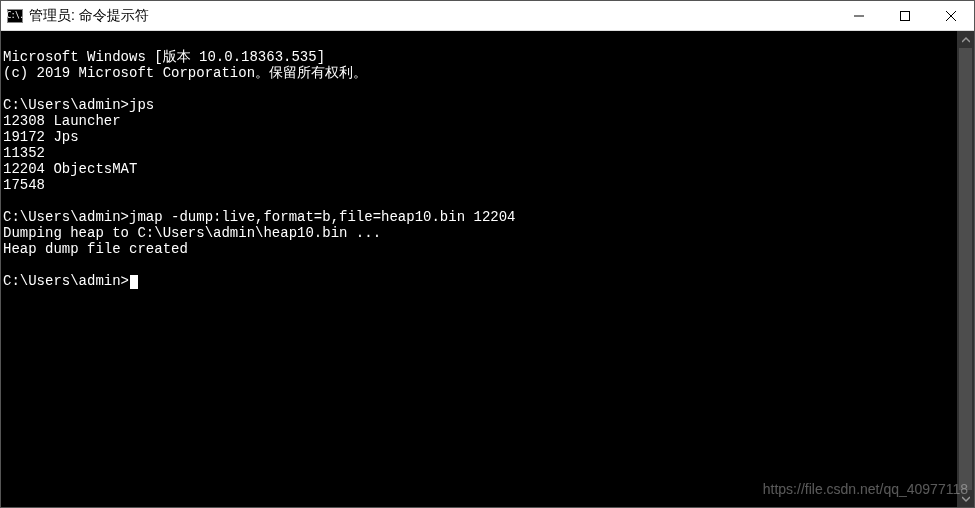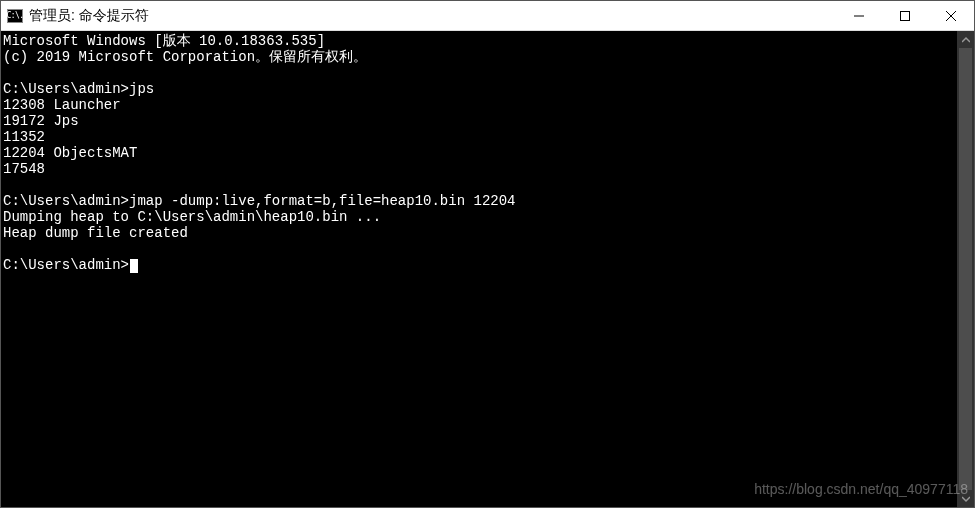--- a/index.html
+++ b/index.html
@@ -6,21 +6,21 @@
     html, body { width: 975px; height: 508px; overflow: hidden; font-family: 'Segoe UI', Tahoma, sans-serif; background: #fff; }
     .window { width: 975px; height: 508px; display: flex; flex-direction: column; border: 1px solid #555; position: relative; }
     .titlebar { height: 30px; background: #ffffff; display: flex; align-items: center; justify-content: space-between; border-bottom: 1px solid #ddd; }
     .title-left { display: flex; align-items: center; gap: 6px; padding-left: 6px; }
     .cmd-ico { width: 16px; height: 14px; background: #000; display: inline-flex; align-items: center; justify-content: center; color: #fff; font-size: 8px; font-family: monospace; letter-spacing: -0.5px; border: 1px solid #888; }
     .title-text { font-size: 14px; color: #000; }
     .controls { display: flex; height: 100%; }
     .ctrl { width: 46px; height: 100%; display: flex; align-items: center; justify-content: center; cursor: pointer; }
     .ctrl svg { width: 10px; height: 10px; }
     .terminal-wrap { flex: 1; display: flex; background: #000; }
-    .terminal { flex: 1; background: #000; color: #ffffff; font-family: 'NSimSun','SimSun','Consolas','Courier New',monospace; font-size: 14px; line-height: 16px; padding: 2px 0 0 2px; white-space: pre; letter-spacing: 0px; }
+    .terminal { flex: 1; background: #000; color: #ffffff; font-family: 'NSimSun','SimSun','Consolas','Courier New',monospace; font-size: 14px; line-height: 16px; padding: 18px 0 0 2px; white-space: pre; letter-spacing: 0px; }
     .scrollbar { width: 17px; background: #323232; display: flex; flex-direction: column; }
     .sb-btn { height: 17px; background: #323232; display: flex; align-items: center; justify-content: center; cursor: pointer; }
     .sb-btn svg { width: 8px; height: 8px; }
     .sb-track { flex: 1; background: #323232; position: relative; }
     .sb-thumb { position: absolute; top: 0; left: 2px; right: 2px; height: 100%; background: #4d4d4d; }
     .watermark { position: absolute; bottom: 10px; right: 6px; color: rgba(255,255,255,0.35); font-size: 14px; font-family: Arial, sans-serif; pointer-events: none; }
     .cursor { display: inline-block; width: 8px; height: 14px; background: #fff; vertical-align: text-bottom; margin-left: 1px; animation: blink 1s step-start infinite; }
     @keyframes blink { 50% { opacity: 0; } }
   </style>
 </head>
@@ -79,14 +79,14 @@
         <div class="sb-thumb"></div>
       </div>
       <div class="sb-btn">
         <svg viewBox="0 0 8 8">
             <path d="M0 2 L4 6 L8 2" fill="none" stroke="#999" stroke-width="1.5"></path>
           </svg>
       </div>
     </div>
   </div>
 
-  <div class="watermark">https://blog.csdn.net/qq_40977118</div>
+  <div class="watermark">https://file.csdn.net/qq_40977118</div>
 </div>
 
 </body></html>

